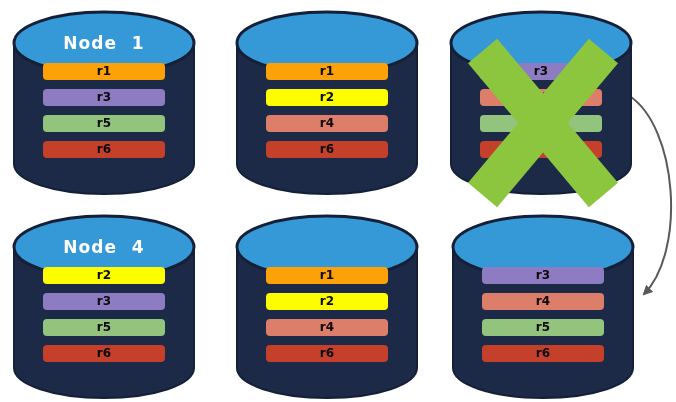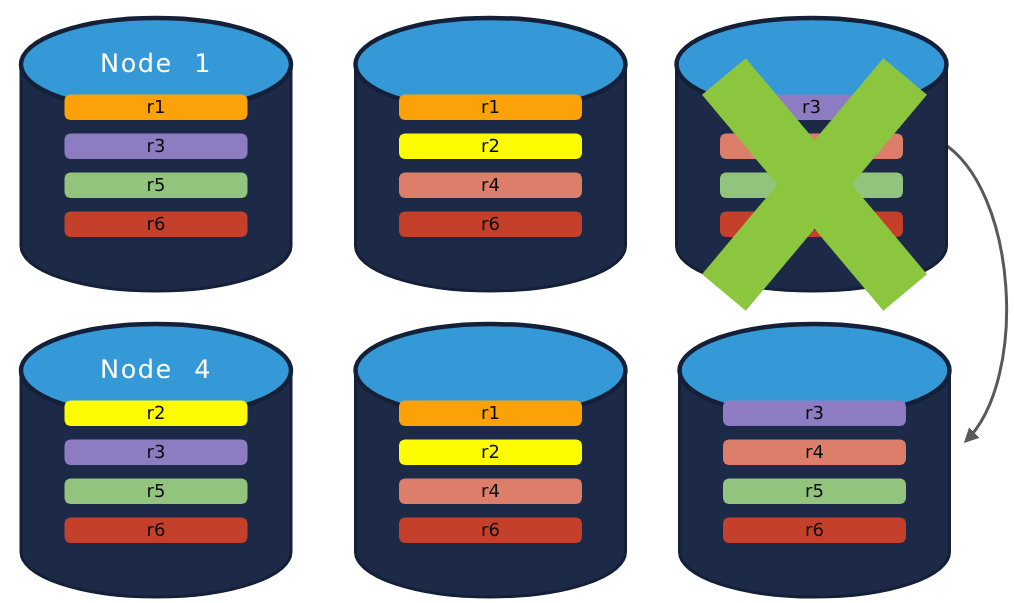--- a/index.html
+++ b/index.html
@@ -6,31 +6,31 @@
   .canvas{
     position:relative;width:676px;height:402px;background:#ffffff;
     font-family:"DejaVu Sans","Liberation Sans",sans-serif;overflow:hidden;
   }
   .overlay{position:absolute;left:0;top:0;width:676px;height:402px;}
   .node{position:absolute;width:186px;height:192px;}
   .cyl{position:absolute;left:0;top:0;width:186px;height:192px;}
   .title{
     position:absolute;left:0;top:6px;right:0;height:62px;
     display:flex;align-items:center;justify-content:center;
-    color:#ffffff;font-size:17px;font-weight:normal;letter-spacing:1px;word-spacing:8px;
+    color:#ffffff;font-size:17px;font-weight:bold;letter-spacing:1px;word-spacing:8px;
   }
   .bars{
     position:absolute;left:0;top:57px;right:0;
     display:flex;flex-direction:column;align-items:center;gap:9px;
   }
   .bar{
     width:122px;height:17px;border-radius:4px;text-align:center;
   }
   .bar-label{
-    display:block;font-size:12px;font-weight:normal;color:#0a0a0a;line-height:17px;
+    display:block;font-size:12px;font-weight:bold;color:#0a0a0a;line-height:17px;
   }
   .xmark{position:absolute;left:32px;top:44px;width:126px;height:146px;}
   .arm{
     position:absolute;left:50%;top:50%;width:38px;height:188px;
     margin:-94px 0 0 -19px;
   }
   .arm-a{transform:rotate(40deg);}
   .arm-b{transform:rotate(-40deg);}
 </style>
 </head>

